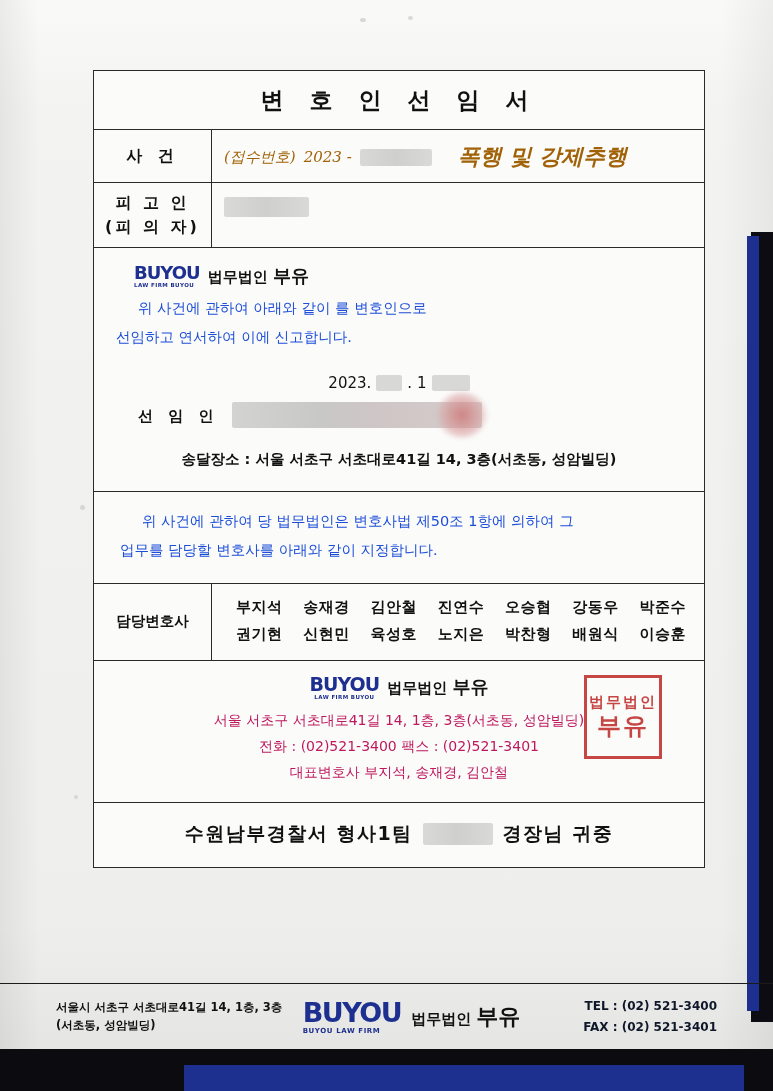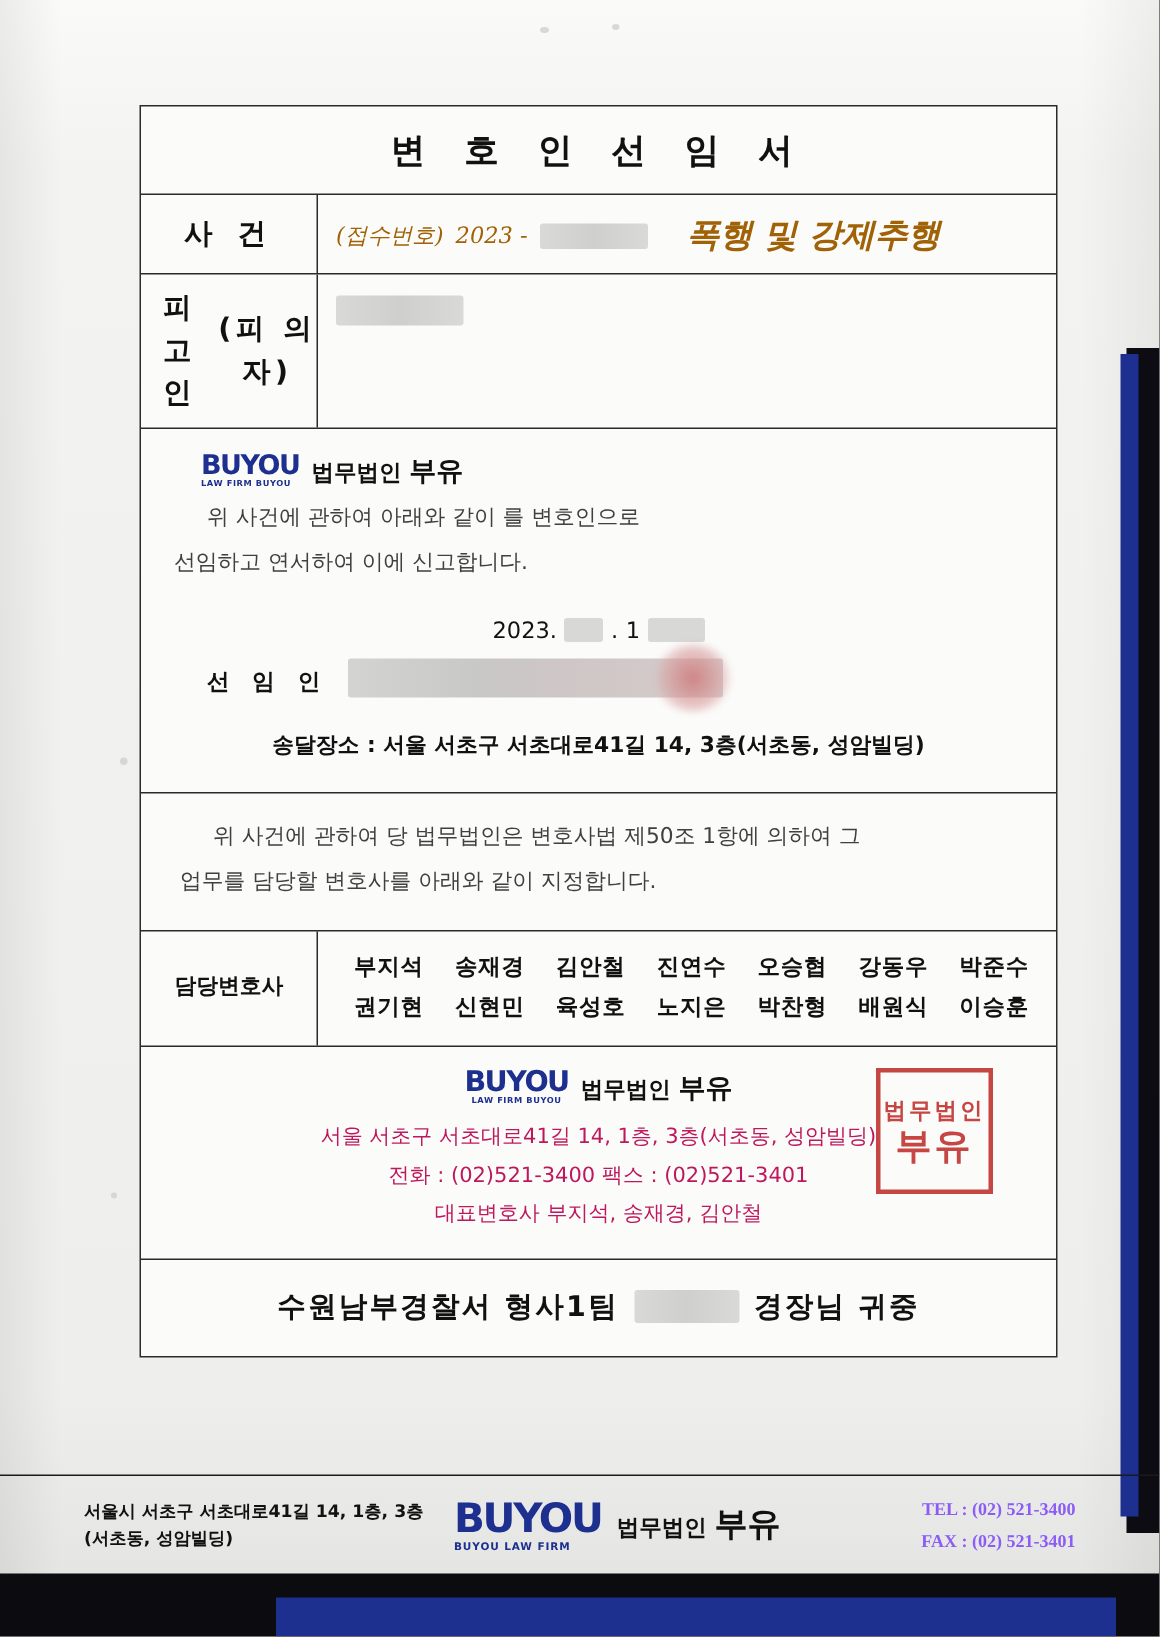--- a/index.html
+++ b/index.html
@@ -90,21 +90,21 @@
     color: #111;
   }
   .label-cell {
     width: 118px;
     min-width: 118px;
     border-right: 1.2px solid #2a2a2a;
     display: flex;
     align-items: center;
     justify-content: center;
     text-align: center;
-    font-size: 19px;
+    font-size: 16px;
     font-weight: 700;
     letter-spacing: 5px;
     padding: 8px 0;
     box-sizing: border-box;
     line-height: 1.5;
   }
   .label-cell.tight { letter-spacing: 1px; }
   .value-cell {
     flex: 1;
     position: relative;
@@ -175,21 +175,21 @@
   .firm-name {
     font-size: 15px;
     font-weight: 700;
     color: #111;
   }
   .firm-name .accent { font-size: 18px; font-weight: 800; }
 
   .para {
     font-size: 14.5px;
     line-height: 1.9;
-    color: #404040;
+    color: #1d4ed8;
     margin: 2px 0;
   }
   .para.indent { text-indent: 22px; }
 
   .date-line {
     margin: 22px 0 10px 0;
     text-align: center;
     font-size: 15px;
     display: flex;
     justify-content: center;
@@ -342,22 +342,21 @@
     color: #111;
     line-height: 1.15;
   }
   .pf-mid .pf-firm .big { font-size: 22px; }
   .pf-right {
     width: 180px;
     text-align: right;
     font-size: 12px;
     font-weight: 700;
     line-height: 1.7;
-    color: #8b5cf6;
-    font-family: Liberation Serif, serif;
+    color: #0f172a;
   }
   .dust {
     position: absolute;
     background: #cfcfcd;
     border-radius: 50%;
     opacity: 0.8;
   }
 </style>
 </head>
 <body>
@@ -385,21 +384,21 @@
         <div class="case-line">
           <span class="hand">(접수번호)</span>
           <span class="hand">2023 -</span>
           <span class="redact soft" style="width:72px;height:17px;"></span>
           <span class="hand big" style="margin-left:18px;">폭행 및 강제추행</span>
         </div>
       </div>
     </div>
 
     <div class="row">
-      <div class="label-cell tight" style="flex-direction:row;letter-spacing:3px;">
+      <div class="label-cell tight" style="flex-direction:column;letter-spacing:3px;">
         <span>피 고 인</span>
         <span>(피 의 자)</span>
       </div>
       <div class="value-cell">
         <span class="redact soft" style="width:85px;height:20px;margin-top:4px;"></span>
       </div>
     </div>
 
     <div class="row">
       <div class="body-block" style="width:100%;">

